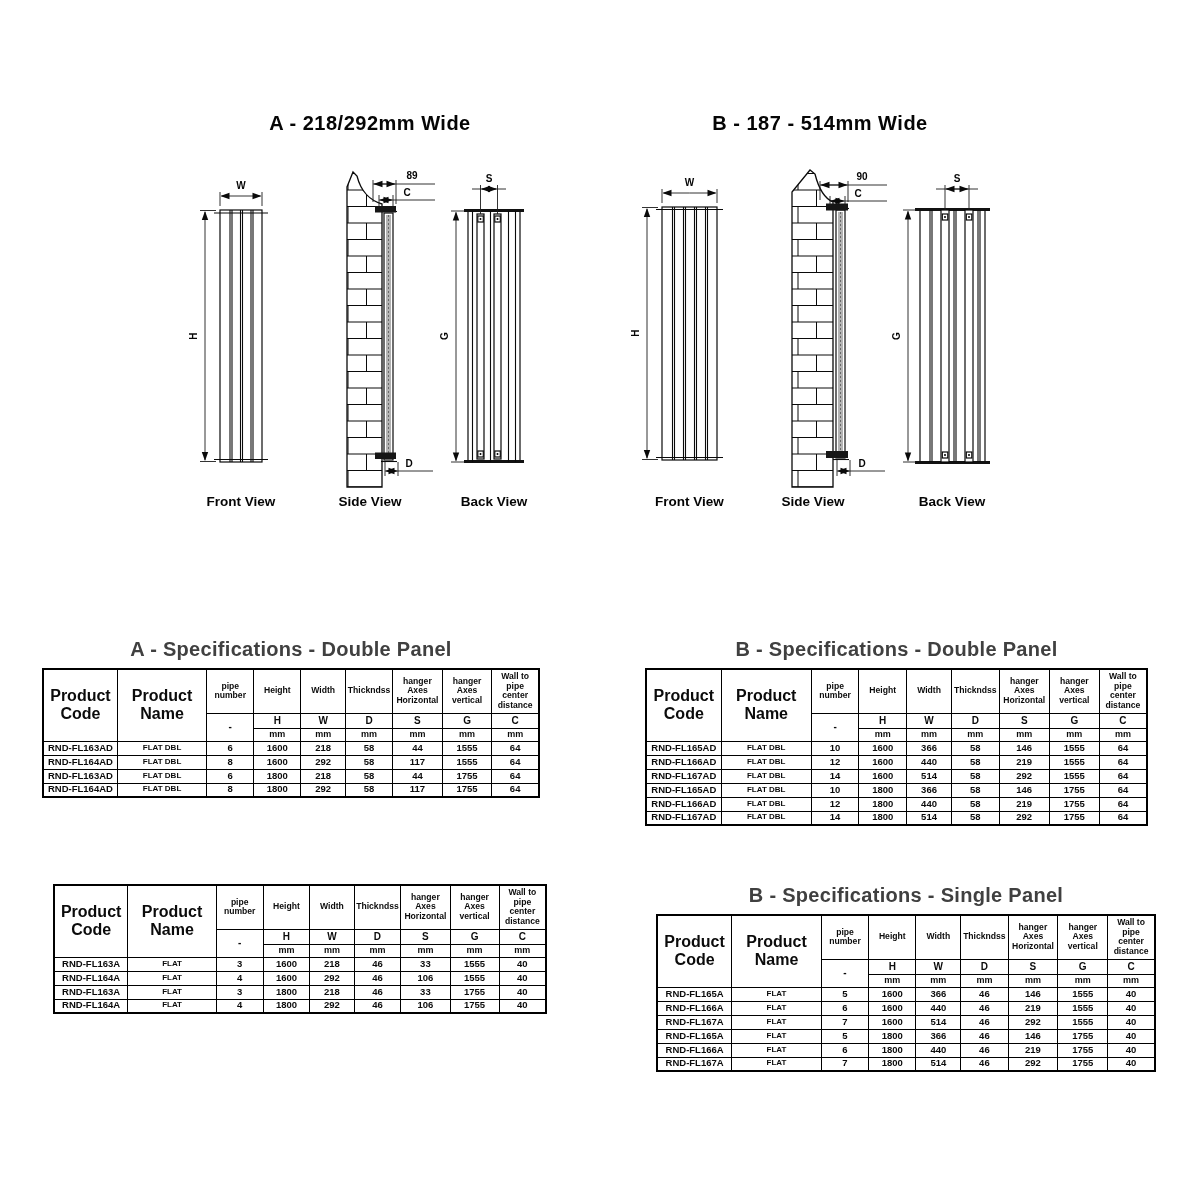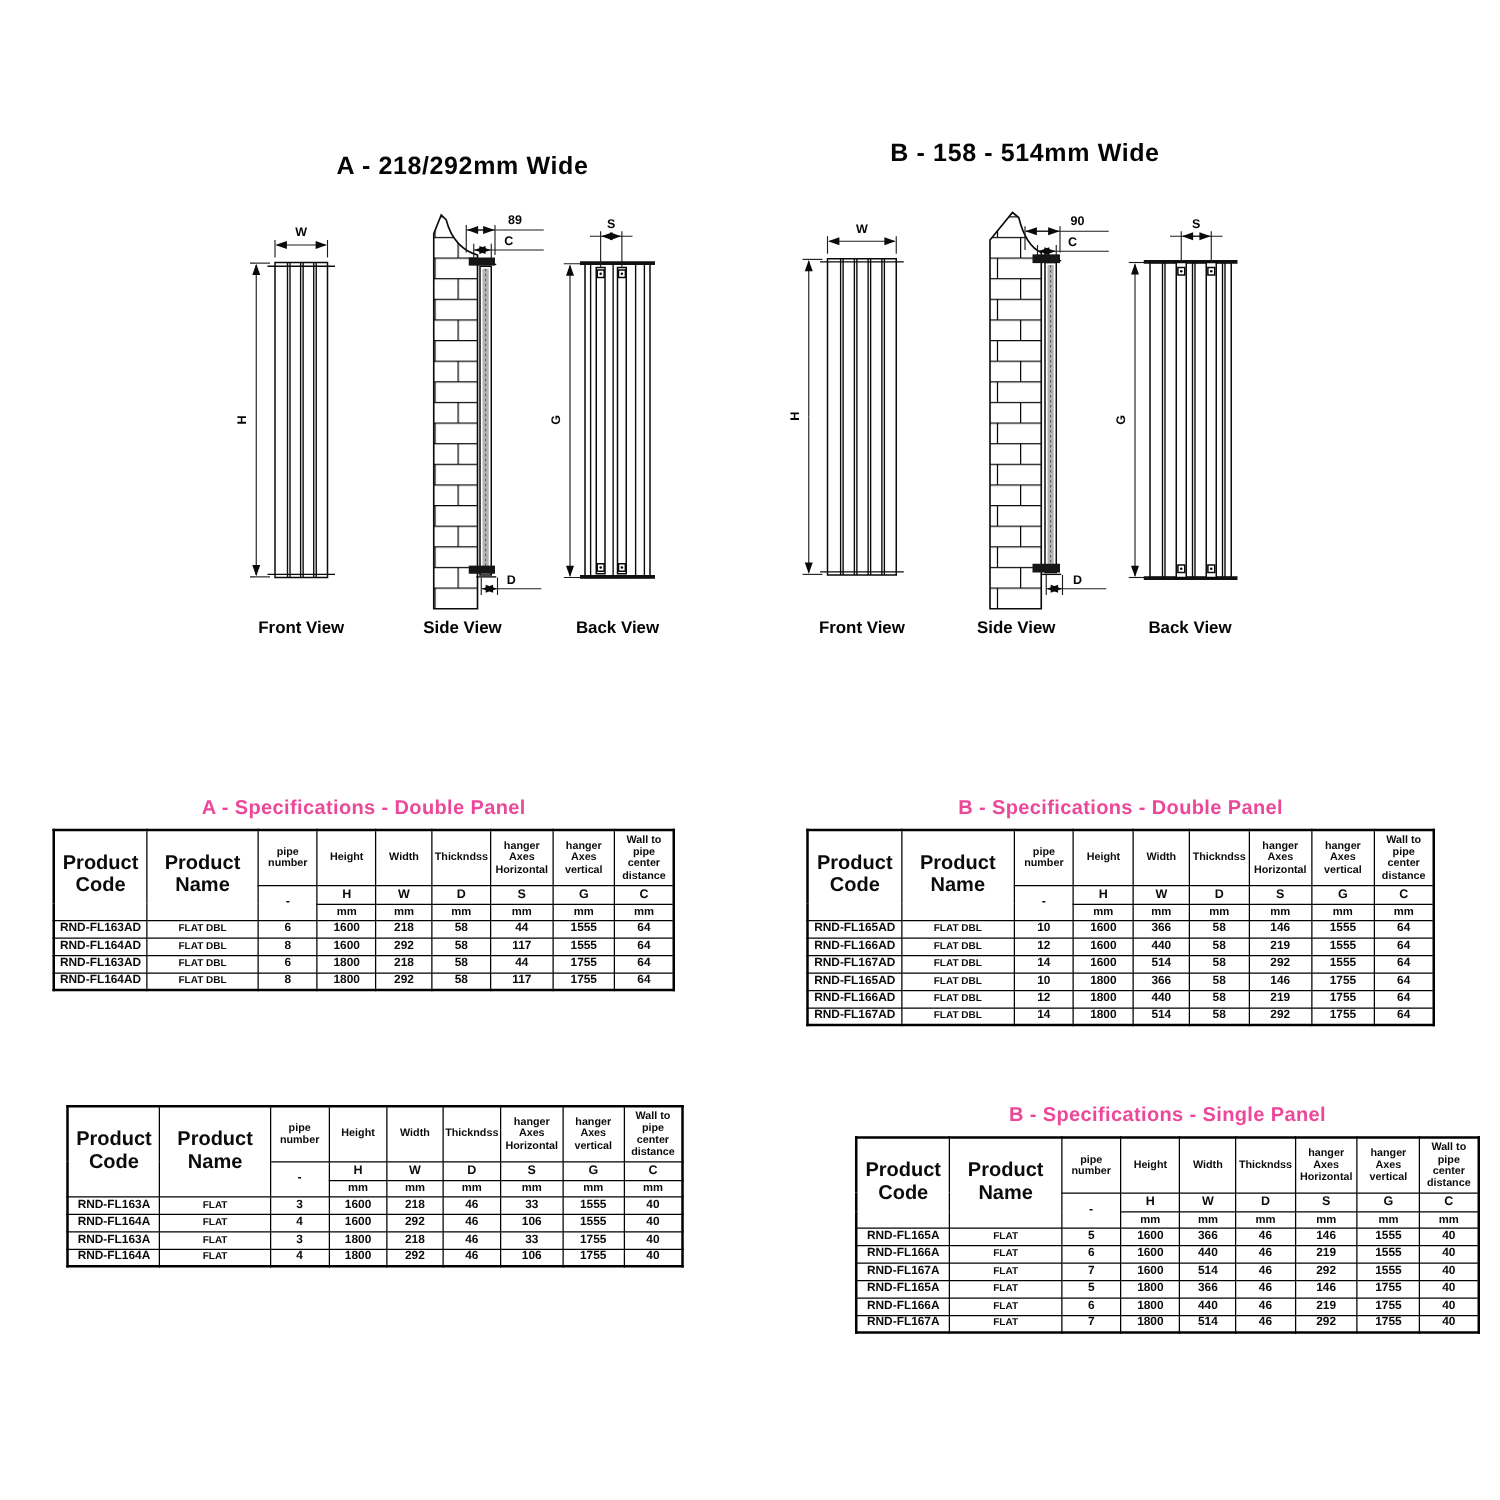--- a/index.html
+++ b/index.html
@@ -6,42 +6,42 @@
   .page{position:relative;width:1200px;height:1200px;background:#ffffff;overflow:hidden;
         font-family:"Liberation Sans",sans-serif;color:#0b0b0b;}
   .sec-title{position:absolute;text-align:center;font-size:20px;font-weight:bold;letter-spacing:.5px;color:#050505;}
   .drawing{position:absolute;}
   svg .ln{stroke:#0a0a0a;stroke-width:1.1;fill:none;}
   svg .lnf{stroke:#0a0a0a;stroke-width:1.2;fill:#ffffff;}
   svg .thin{stroke:#1c1c1c;stroke-width:0.9;fill:none;}
   svg .dim{font-family:"Liberation Sans",sans-serif;font-size:10px;font-weight:bold;fill:#050505;}
   svg .vlab{font-family:"Liberation Sans",sans-serif;font-size:13.5px;font-weight:bold;fill:#050505;}
   .tblwrap{position:absolute;}
-  .tbl-title{text-align:center;font-size:16px;font-weight:bold;margin-bottom:7px;color:#ec4899;letter-spacing:.3px;}
+  .tbl-title{text-align:center;font-size:20px;font-weight:bold;margin-bottom:7px;color:#404040;letter-spacing:.3px;}
   table.spec{width:100%;border-collapse:collapse;table-layout:fixed;border:2px solid #000;}
   table.spec th,table.spec td{border:1px solid #000;text-align:center;vertical-align:middle;
       padding:0 1px;overflow:hidden;line-height:1.12;}
   tr.hrow{height:44px;}
   tr.hrow th{font-size:8.6px;font-weight:bold;}
   tr.hrow th.c0,tr.hrow th.c1{font-size:16px;}
   tr.srow{height:15px;}
   tr.srow th{font-size:10px;font-weight:bold;}
   tr.urow{height:13px;margin-top:44px;}
   tr.urow th{font-size:9px;font-weight:bold;}
   table.spec tbody tr{height:14px;}
   table.spec tbody td{font-size:9.5px;font-weight:bold;}
   table.spec tbody td.c1{font-size:8px;}
 </style>
 </head>
 <body>
 
 <div class="page">
 
-  <div class="sec-title" style="left:150px;top:122px;width:440px">A - 218/292mm Wide</div>
-  <div class="sec-title" style="left:600px;top:112px;width:440px">B - 158 - 514mm Wide</div>
+  <div class="sec-title" style="left:150px;top:112px;width:440px">A - 218/292mm Wide</div>
+  <div class="sec-title" style="left:600px;top:112px;width:440px">B - 187 - 514mm Wide</div>
 
   <svg class="drawing" style="left:150px;top:140px" width="440" height="380" viewBox="0 0 440 380">
     <defs>
       <marker id="arrA" markerWidth="10" markerHeight="9" refX="9" refY="4" orient="auto" markerUnits="userSpaceOnUse">
         <path d="M10,4 L1,0.8 L1,7.2 Z" fill="#0a0a0a"></path>
       </marker>
       <pattern id="brickA" width="36" height="33" patternUnits="userSpaceOnUse">
         <rect width="36" height="33" fill="#fff"></rect>
         <path d="M0,0.5 H36 M0,17 H36 M18,0.5 V17 M0.5,17 V33" stroke="#0a0a0a" stroke-width="1" fill="none"></path>
       </pattern>
@@ -507,21 +507,21 @@
             <td class="c4">292</td>
             <td class="c5">46</td>
             <td class="c6">106</td>
             <td class="c7">1755</td>
             <td class="c8">40</td>
           </tr>
         </tbody>
     </table>
   </div>
 
-  <div class="tblwrap" style="left:684px;top:884px;width:500px">
+  <div class="tblwrap" style="left:656px;top:884px;width:500px">
     <div class="tbl-title">B - Specifications - Single Panel</div>
     <table class="spec">
       <colgroup>
           <col style="width:15%">
           <col style="width:18%">
           <col style="width:9.5%">
           <col style="width:9.5%">
           <col style="width:9%">
           <col style="width:9.5%">
           <col style="width:10%">

